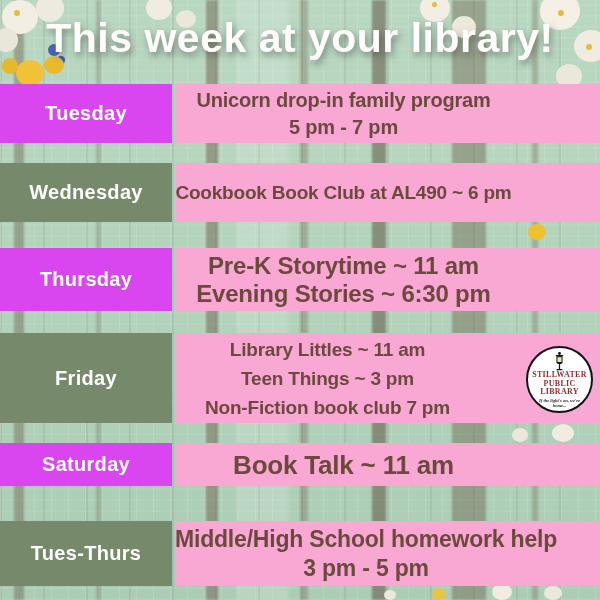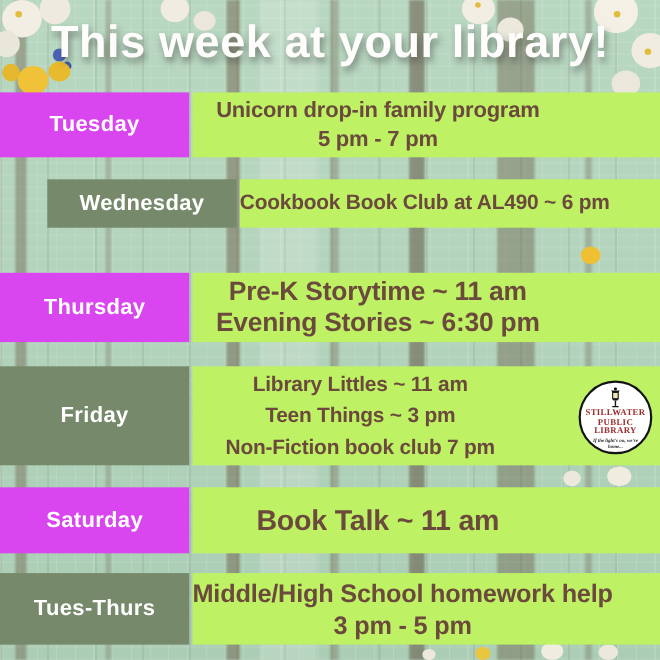--- a/index.html
+++ b/index.html
@@ -30,33 +30,33 @@
   
   .title{
     position:absolute; top:12px; left:0; width:100%; margin:0;
     text-align:center; color:#fefdfb; font-size:41px; font-weight:700;
     letter-spacing:0.5px; line-height:52px;
     text-shadow:2px 4px 7px rgba(60,60,55,0.50);
   }
   
   .row{position:absolute; left:0; right:0; display:flex;}
   .r1{top:84px;  height:59px;}
-  .r2{top:163px; height:44px;padding-left:43px;}
+  .r2{top:163px; height:59px;}
   .r3{top:248px; height:63px;}
   .r4{top:333px; height:90px;}
-  .r5{top:443px; height:60px;}
+  .r5{top:443px; height:43px;}
   .r6{top:521px; height:65px;}
   .day{
     flex:none; width:172px; display:flex; align-items:center; justify-content:center;
     color:#ffffff; font-size:20px; font-weight:700; letter-spacing:0.3px;
   }
   .day.light{background:#d946ef;}
   .day.dark{background:#76896a;}
   .content{
-    flex:1; margin-left:3px; background:#bef264; position:relative;
+    flex:1; margin-left:3px; background:#f9a8d4; position:relative;
     display:flex; flex-direction:column; align-items:center; justify-content:center;
     color:#6b4a3d; font-weight:700; text-align:center;
     padding-right:88px;
   }
   .r4 .content{padding-right:120px;}
   .line{white-space:nowrap; letter-spacing:-0.2px;}
   .r1 .line{font-size:20px; line-height:27px;}
   .r2 .line{font-size:19px; line-height:24px;text-align:center;}
   .r3 .line{font-size:24px; line-height:28px;}
   .r4 .line{font-size:19px; line-height:29px;}

